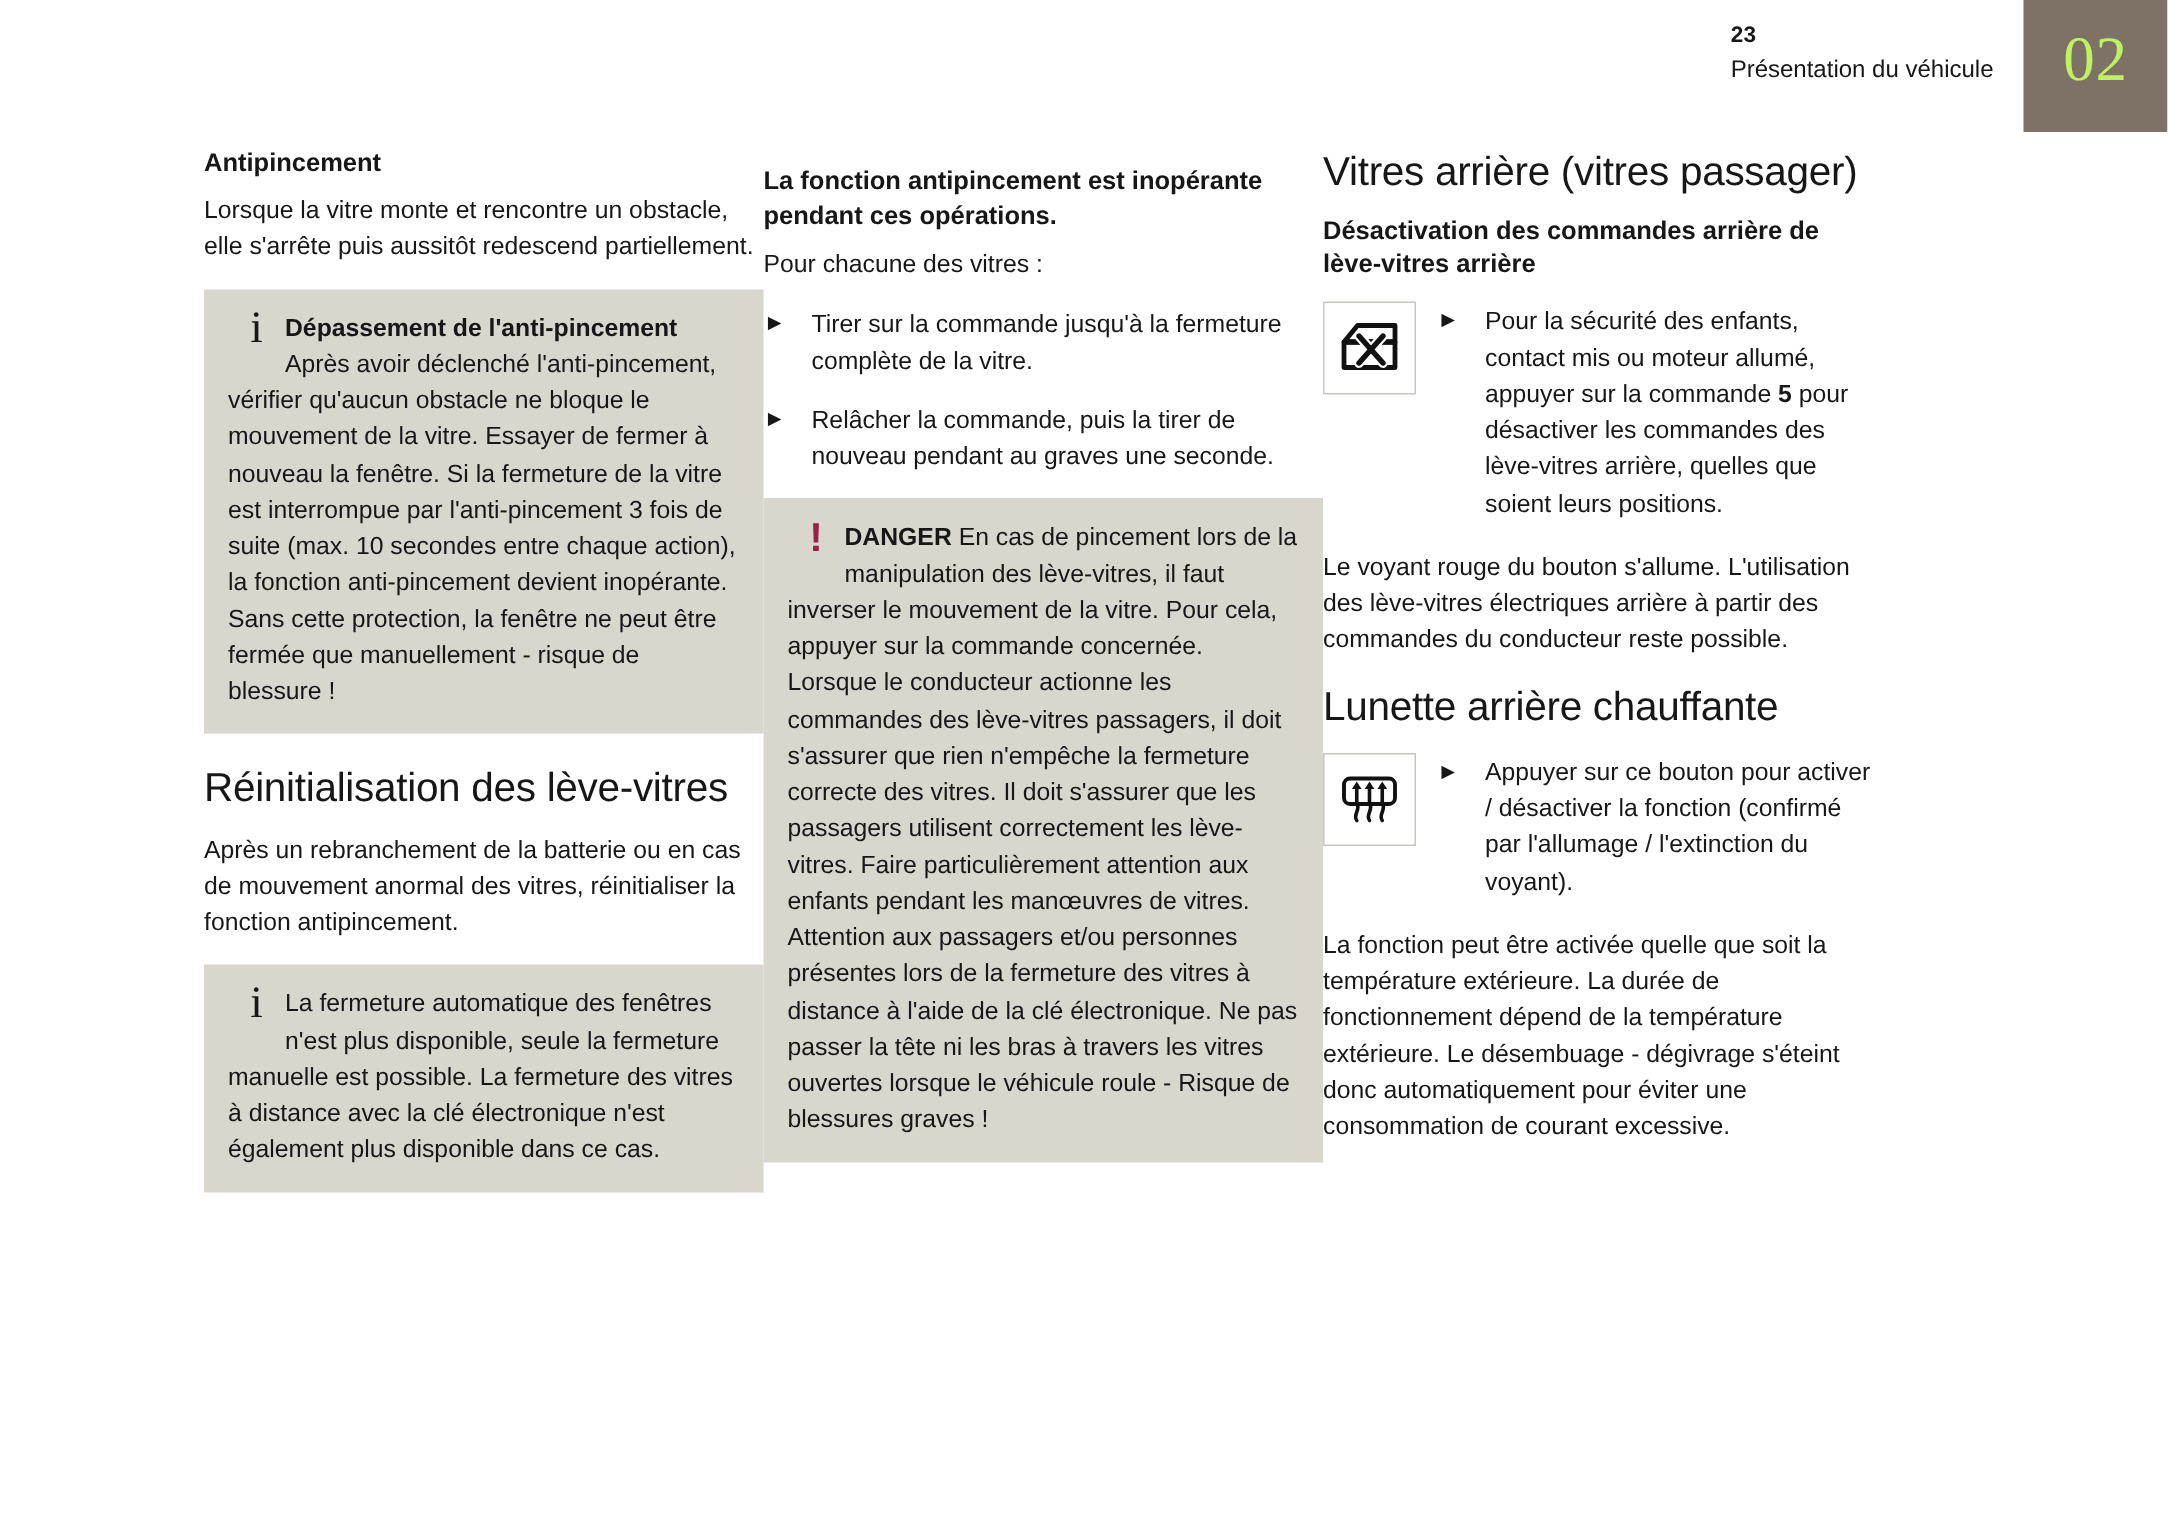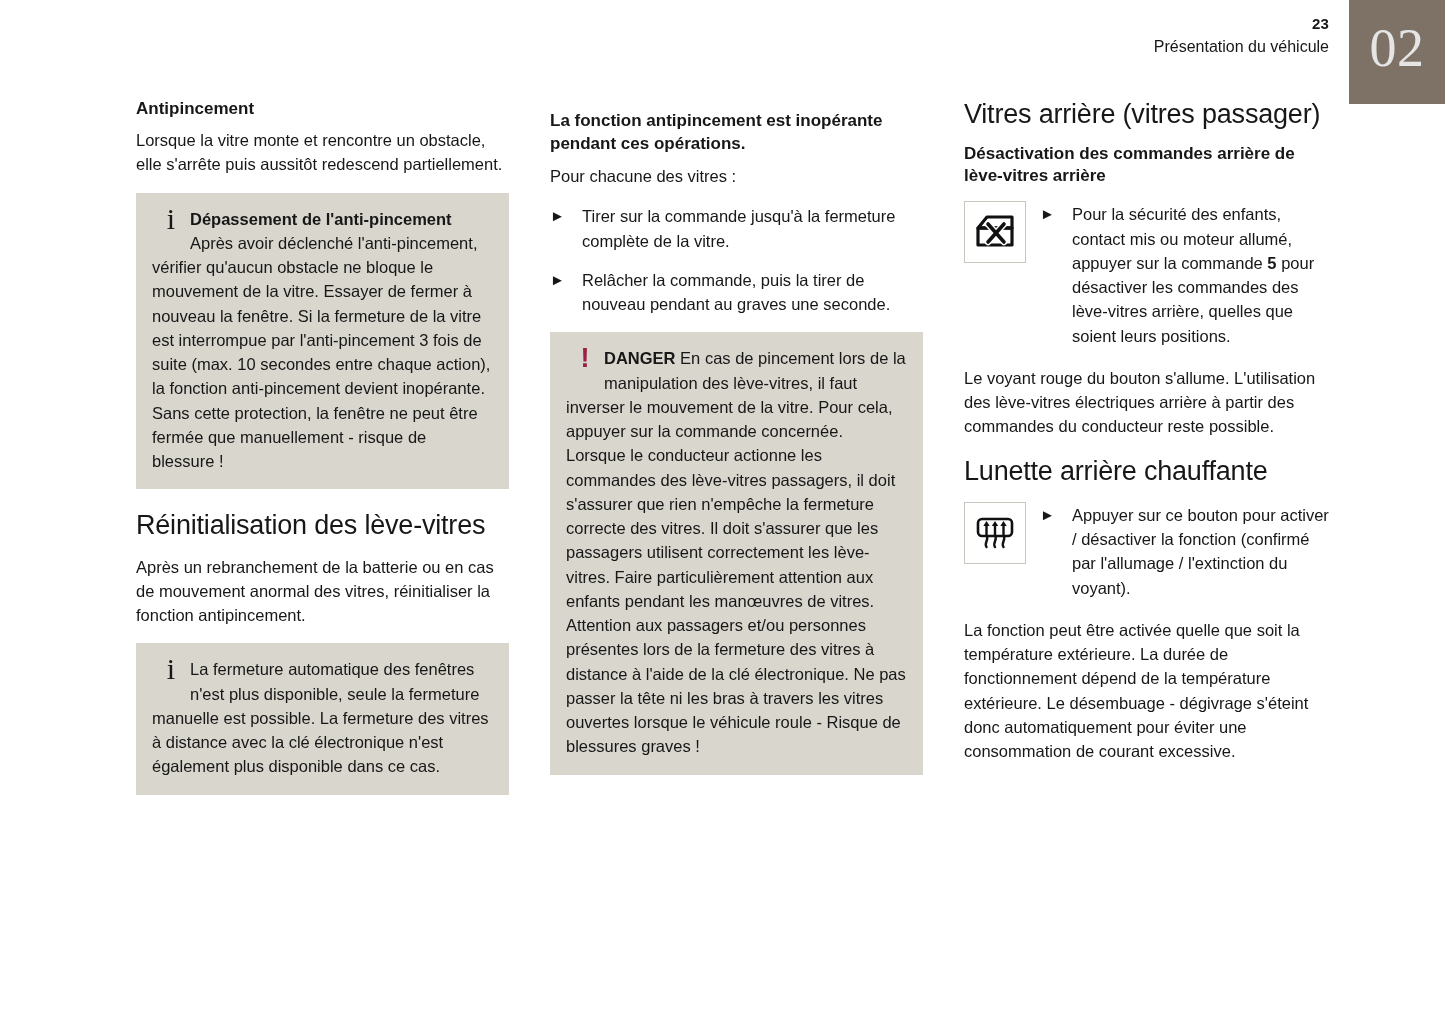--- a/index.html
+++ b/index.html
@@ -13,37 +13,37 @@
     overflow: hidden;
     position: relative;
   }
 
   
   .chapter-tab {
     position: absolute;
     top: 0;
     right: 0;
     width: 96px;
-    height: 104px;
+    height: 88px;
     background: #7d7265;
-    color: #e5e5e5;
+    color: #bef264;
     display: flex;
     align-items: center;
     justify-content: center;
     font-family: "Liberation Serif", serif;
-    font-size: 54px;
+    font-size: 42px;
     letter-spacing: 0.5px;
     line-height: 1;
     padding-bottom: 8px;
   }
   .header-meta {
     position: absolute;
     top: 14px;
     right: 116px;
-    text-align: right;
+    text-align: left;
     line-height: 1.3;
   }
   .header-page-number {
     font-size: 15px;
     font-weight: bold;
     letter-spacing: 0.2px;
     display: block;
   }
   .header-section-title {
     font-size: 16px;
@@ -51,21 +51,20 @@
     margin-top: 3px;
   }
 
   
   .page {
     position: absolute;
     top: 98px;
     left: 136px;
     width: 1200px;
     display: flex;
-    gap: 41px;
   }
   .column { width: 373px; }
   .col-3 { width: 372px; }
 
   
   h2.section-title {
     font-size: 27px;
     font-weight: normal;
     line-height: 1.23;
     margin: 0 0 12px 0;

